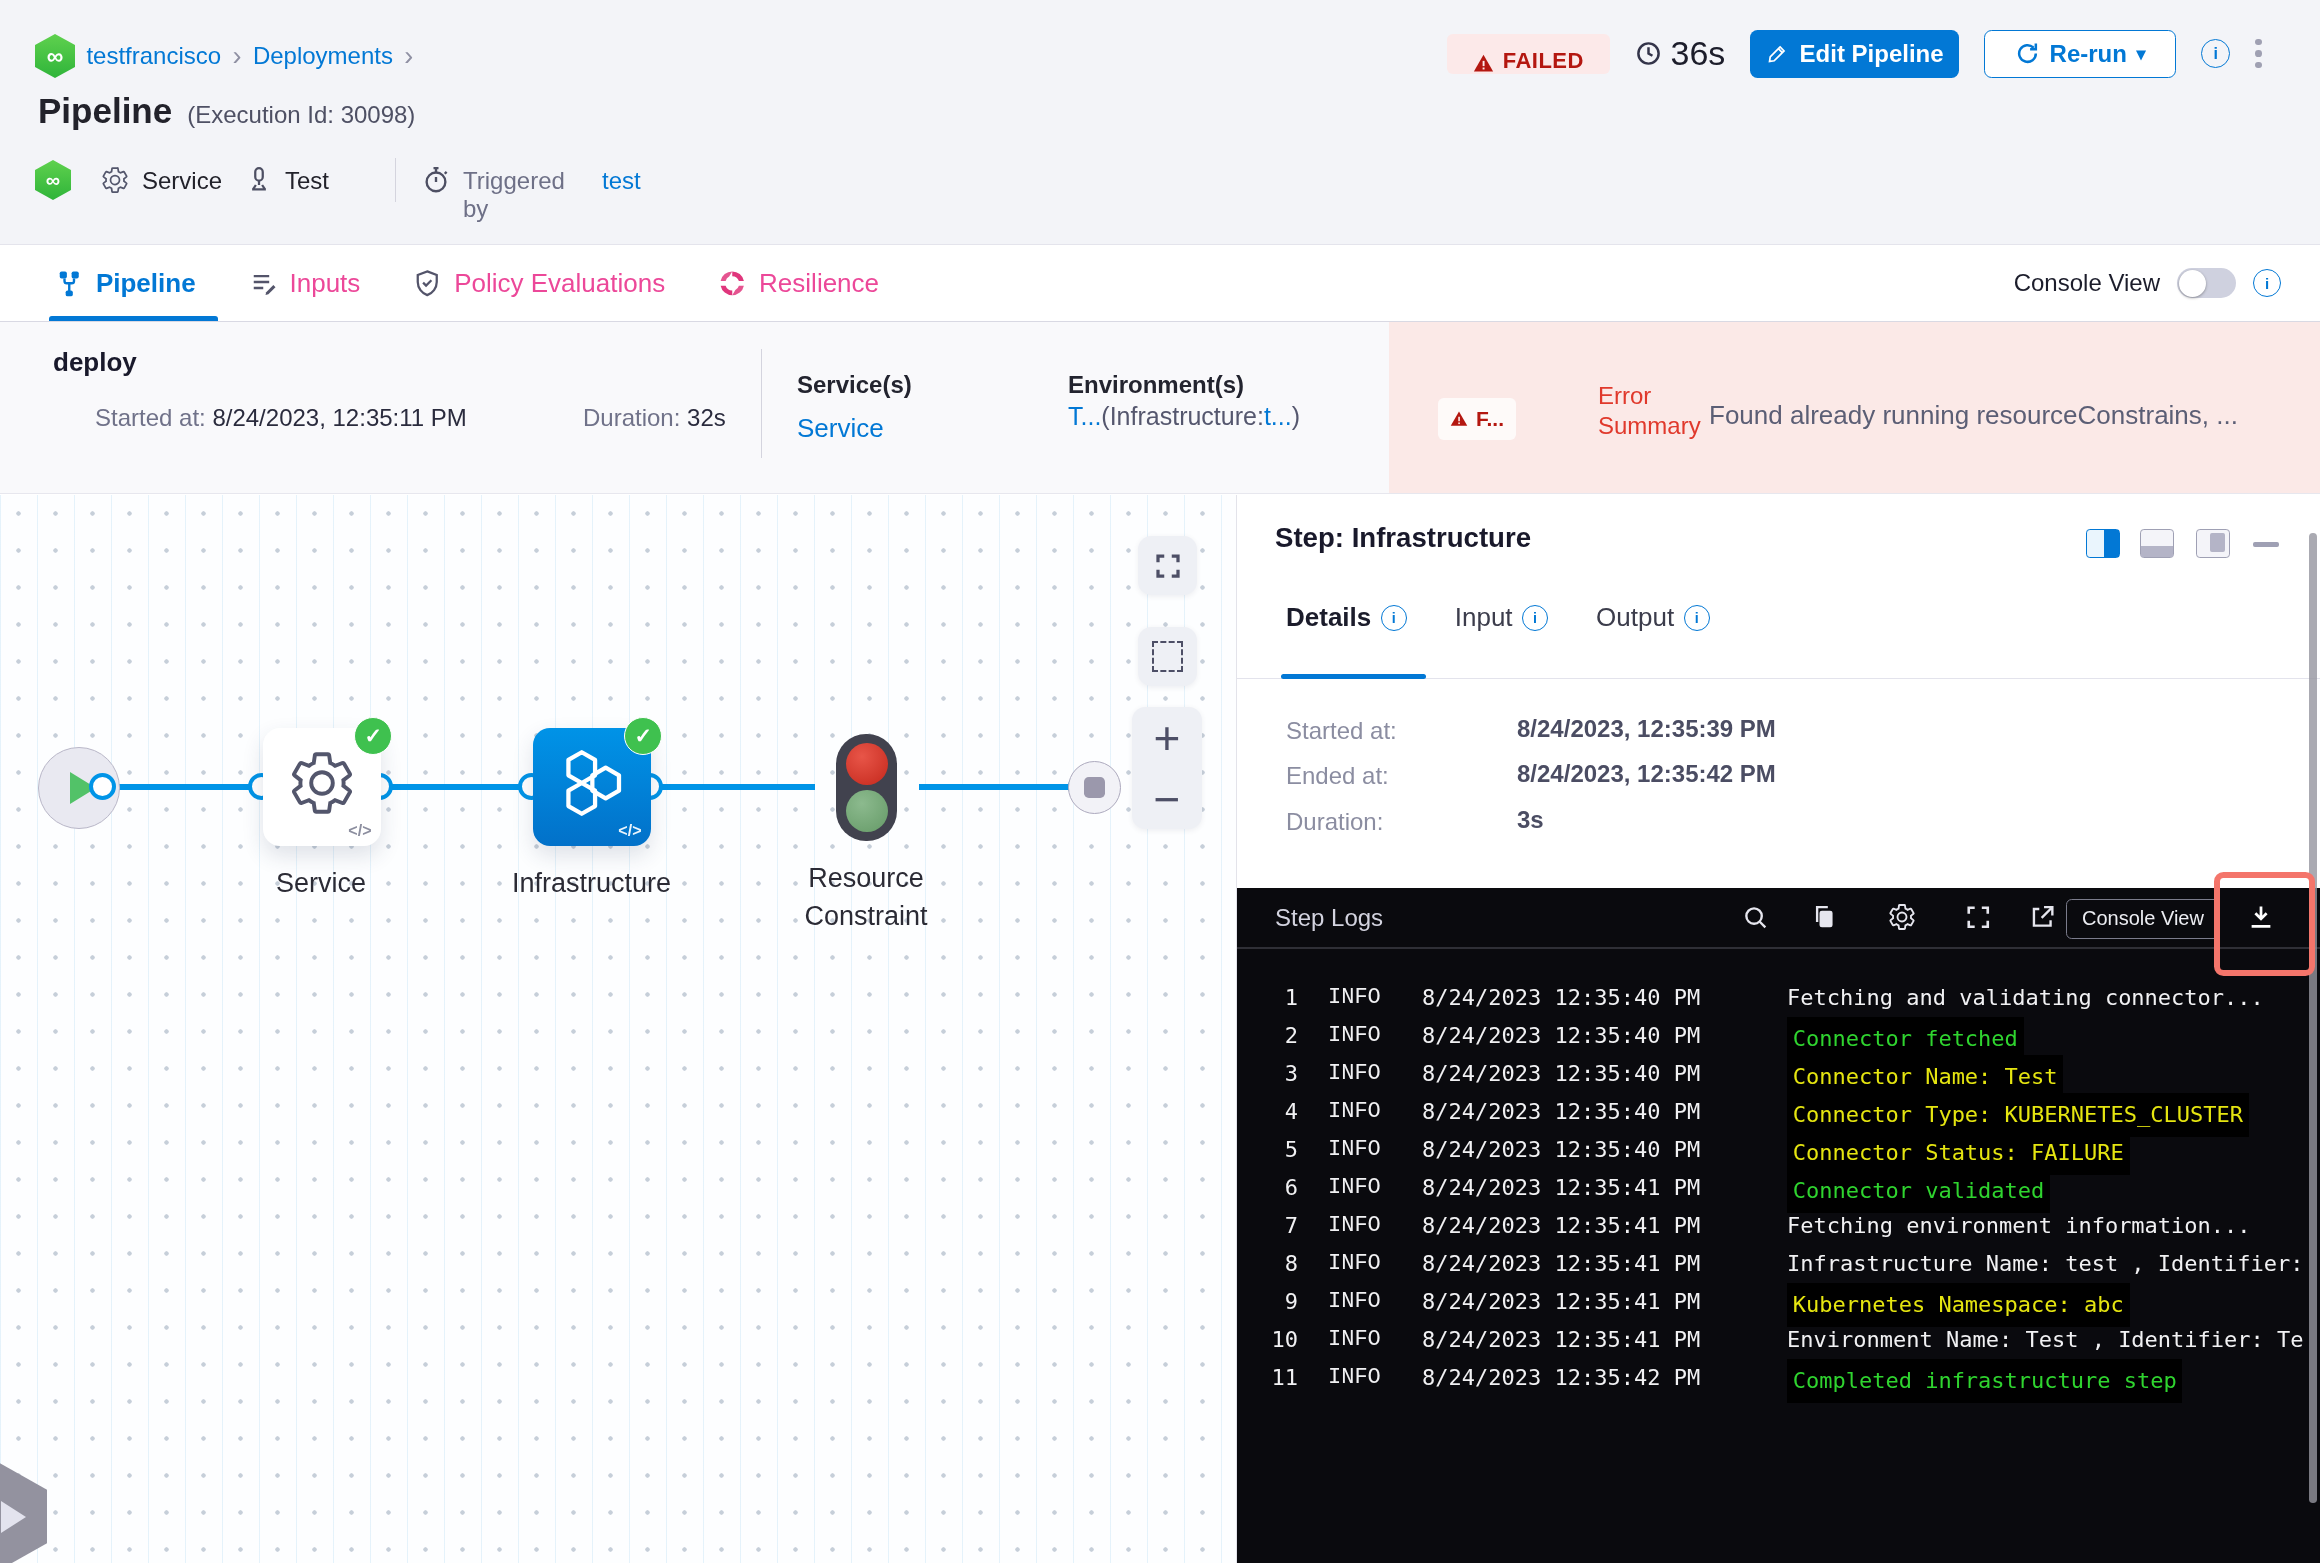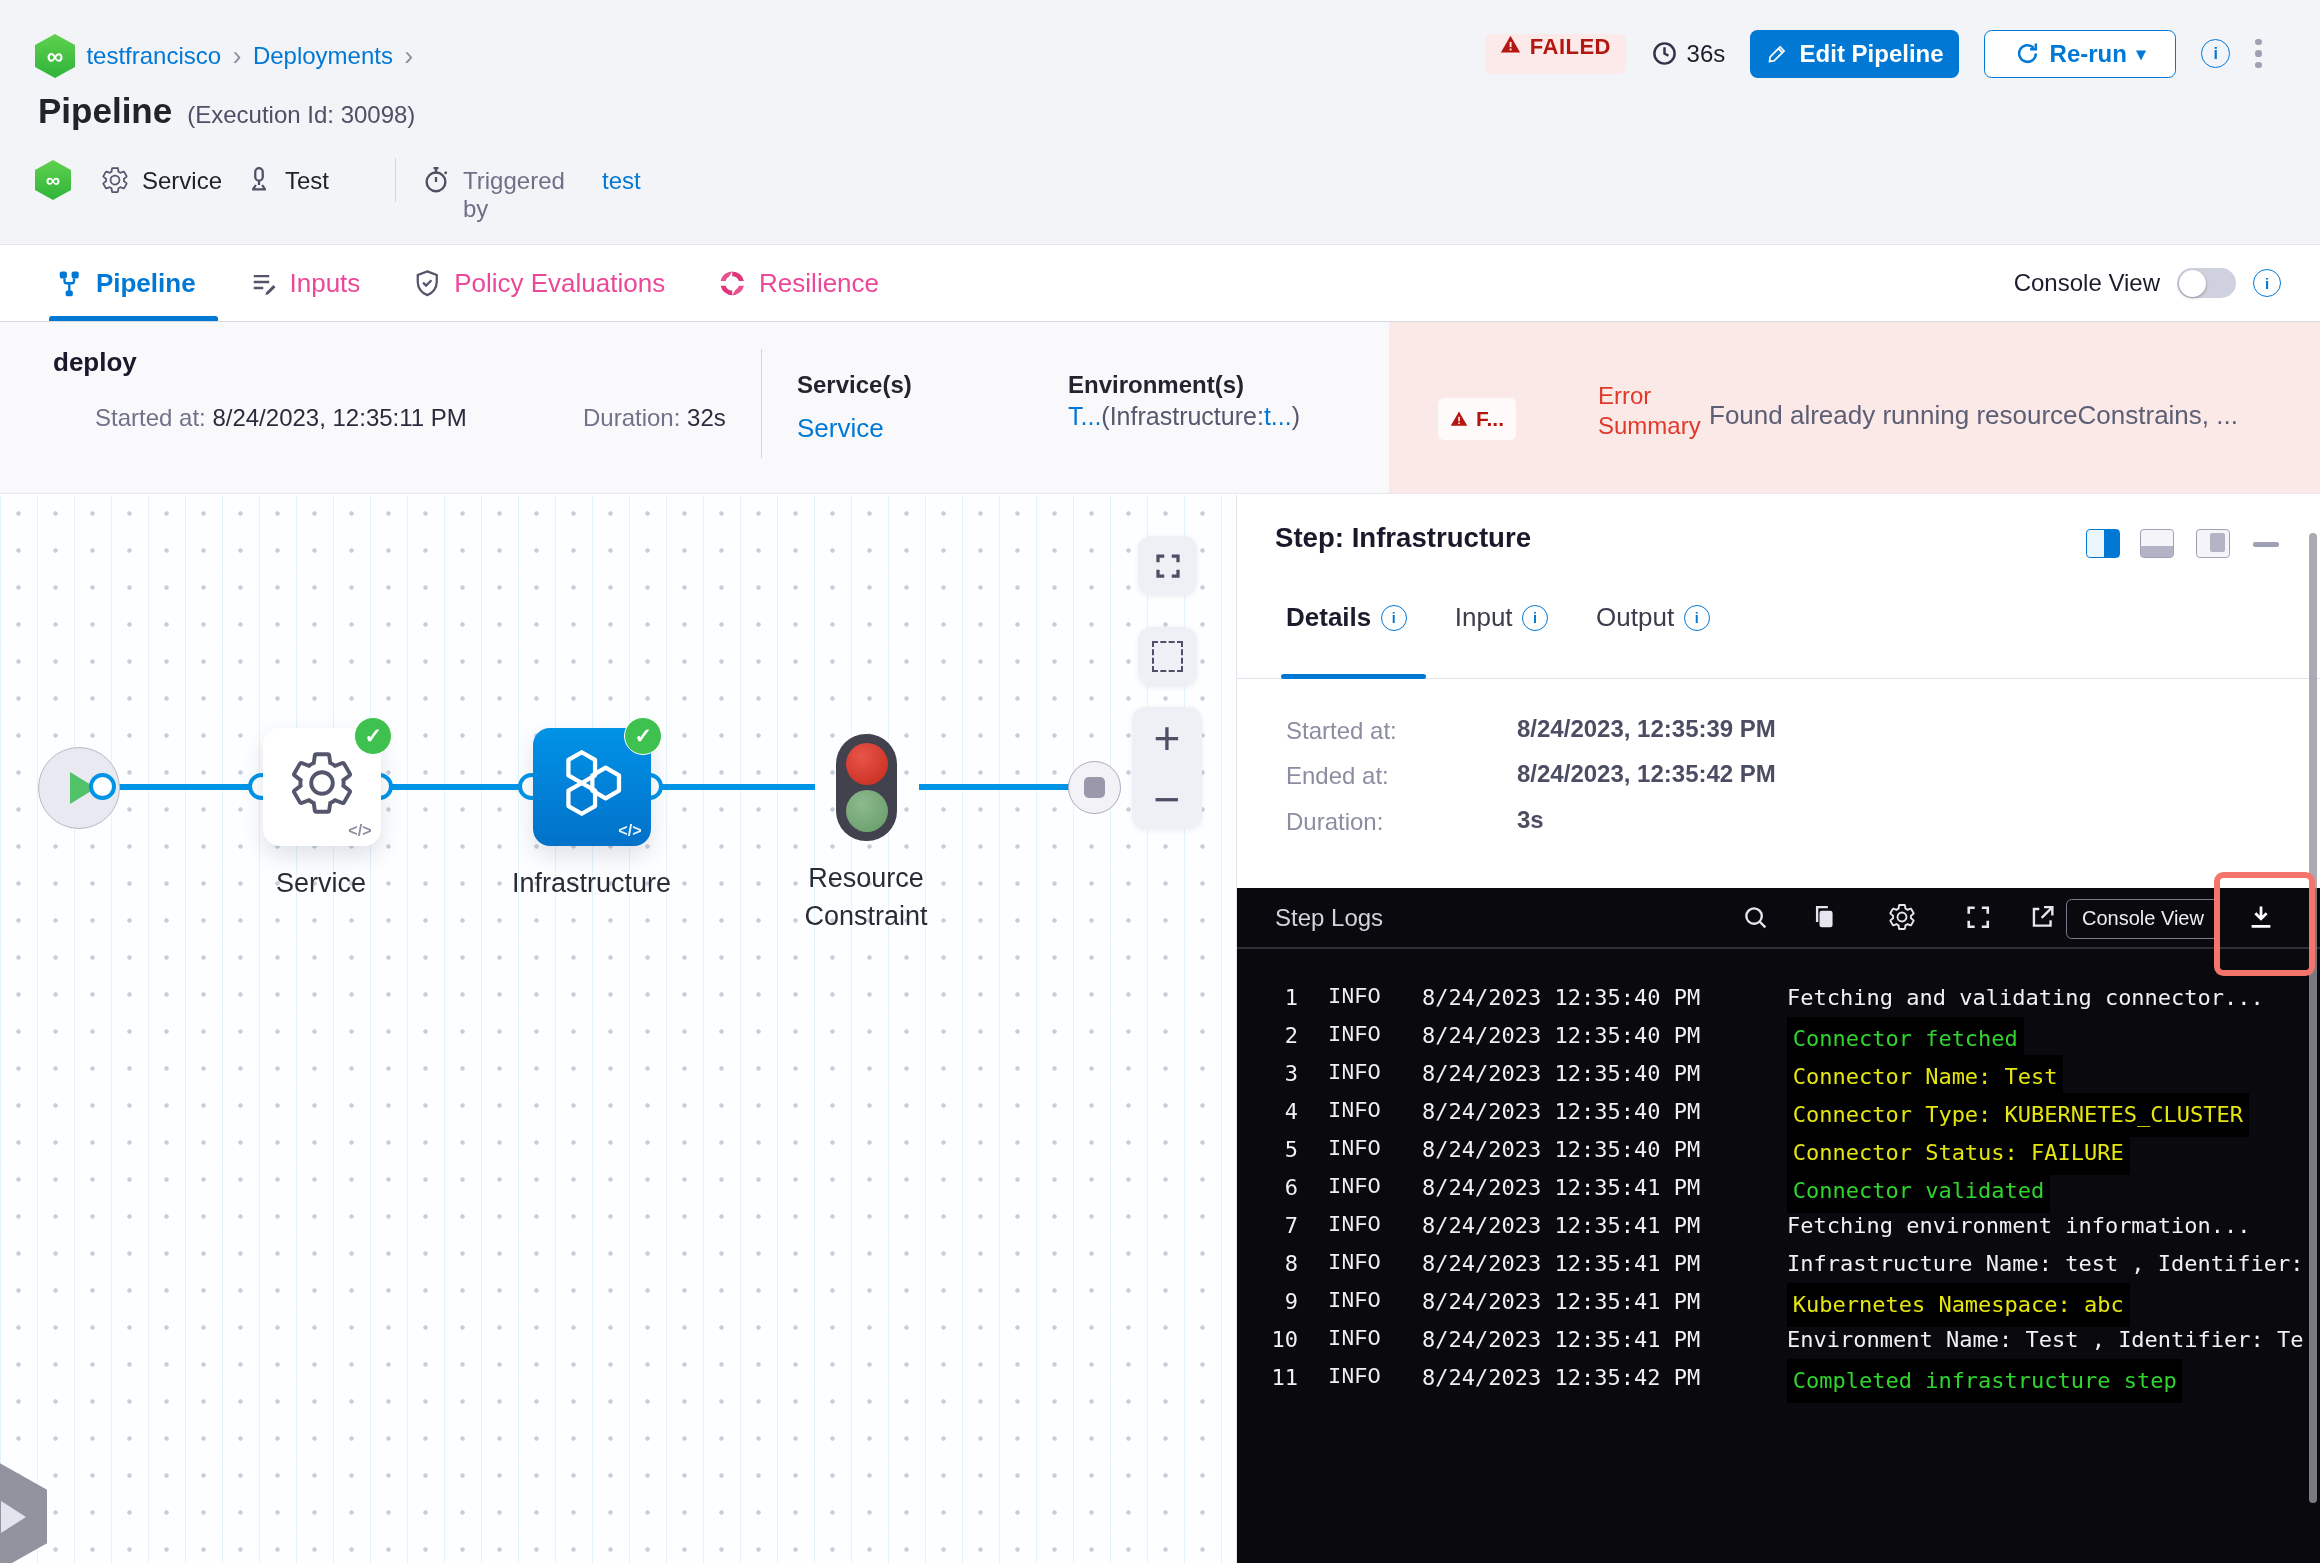--- a/index.html
+++ b/index.html
@@ -12,23 +12,23 @@
   .topbar{position:absolute;left:0;top:0;width:2321px;height:244px;background:#f3f4f8;border-bottom:1px solid #e4e4ec;}
   .hexlogo{clip-path:polygon(50% 0,100% 25%,100% 75%,50% 100%,0 75%,0 25%);background:linear-gradient(180deg,#5fd14e,#2fb43a);display:flex;align-items:center;justify-content:center;color:#fff;font-weight:bold;}
   .crumb{color:#0278d5;font-size:24px;cursor:pointer;}
   .crumb-sep{color:#8f90a3;font-size:27px;}
   .pg-title{font-size:35px;font-weight:bold;color:#22222b;}
   .exec-id{font-size:24px;color:#4e5064;}
   .meta-txt{font-size:24px;color:#22222b;}
   .meta-dim{font-size:24px;color:#6e7087;}
   .vdiv{width:1px;background:#d4d4de;}
 
-  .badge-failed{background:#fce9e9;border-radius:5.7px;height:40px;padding:0 15px;display:flex;align-items:flex-start;gap:8.6px;}
+  .badge-failed{background:#fce9e9;border-radius:5.7px;height:40px;padding:0 26px;display:flex;align-items:flex-end;gap:8.6px;}
   .badge-failed span{color:#b41710;font-weight:bold;font-size:22px;letter-spacing:0.5px;}
-  .dur-txt{font-size:24px;color:#1c1d2b;}
+  .dur-txt{font-size:34px;color:#1c1d2b;}
   .btn-primary{background:#0278d5;border-radius:7.6px;height:48px;display:flex;align-items:center;justify-content:center;gap:10.5px;color:#fff;font-size:24px;font-weight:bold;cursor:pointer;border:none;}
   .btn-outline{background:#fff;border:1.9px solid #0278d5;border-radius:7.6px;height:48px;display:flex;align-items:center;justify-content:center;gap:9.5px;color:#0278d5;font-size:24px;font-weight:bold;cursor:pointer;}
   .iico{display:inline-flex;align-items:center;justify-content:center;border:1.9px solid #0278d5;border-radius:50%;color:#0278d5;font-weight:bold;font-style:normal;}
   .iico::after{content:"i";}
   .kebab div{width:6.7px;height:6.7px;border-radius:50%;background:#9fa0b2;margin:4.8px 0;}
 
   
   .tabsbar{position:absolute;left:0;top:245px;width:2321px;height:76px;background:#fff;border-bottom:1px solid #d9d9e3;}
   .tab{display:flex;align-items:center;gap:12.4px;font-size:26px;color:#ec4899;cursor:pointer;height:100%;}
   .tab.active{color:#0278d5;font-weight:bold;}

